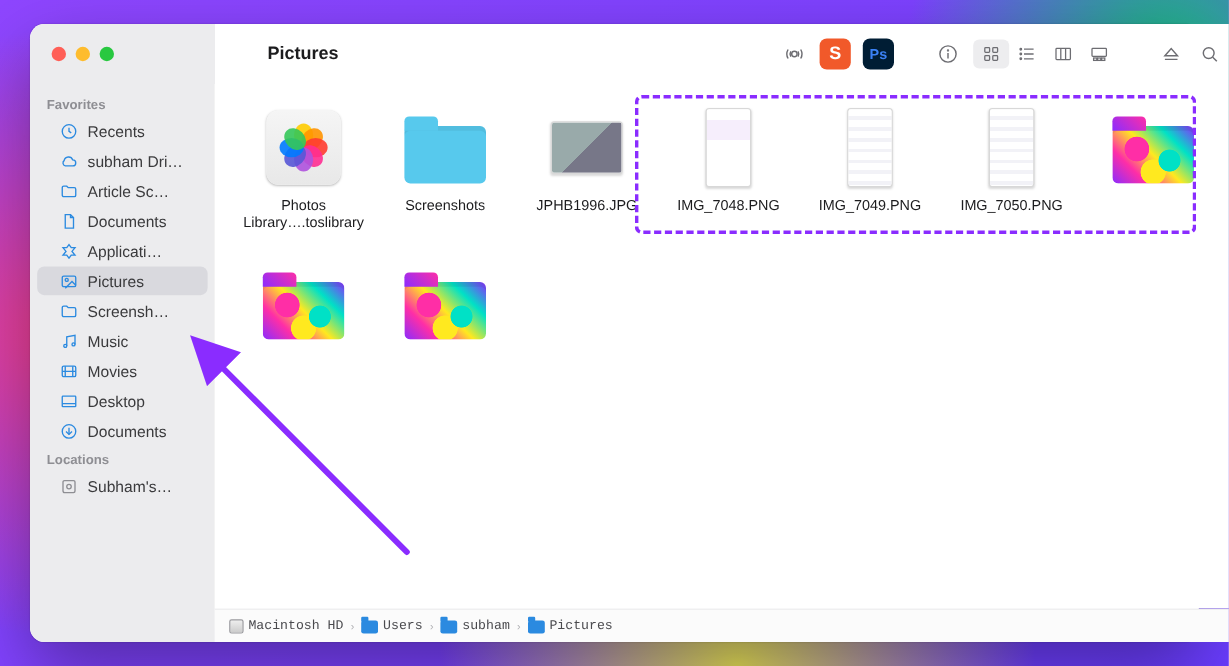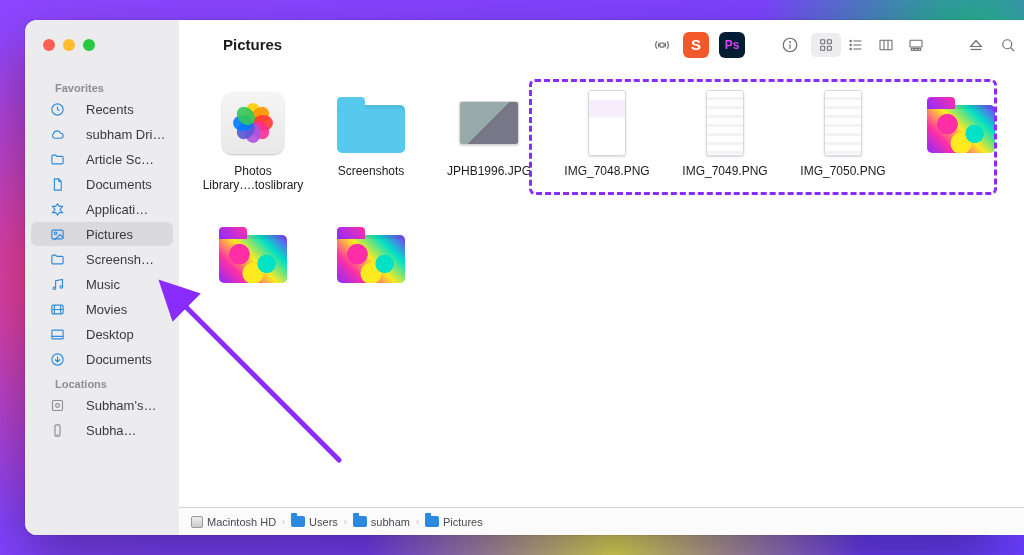--- a/index.html
+++ b/index.html
@@ -83,39 +83,39 @@
   .nav-btn.fwd{color:#c7c7cc;}
   .nav-btn.back{color:#9a9a9e;}
 
   .title { font-weight:600; font-size:15px; }
 
   .toolbar-right{ margin-left:auto; display:flex; align-items:center; gap:10px; padding-right:16px; }
   .tb-icon{ width:22px; height:22px; display:flex; align-items:center; justify-content:center; color:var(--icon-gray); }
   .tb-icon svg{ width:18px; height:18px; stroke:currentColor; fill:none; stroke-width:1.6; }
   .ext-app{ width:26px; height:26px; border-radius:6px; display:flex; align-items:center; justify-content:center; font-weight:700; font-size:15px; color:#fff; }
   .ext-s{ background:#f1592a; }
-  .ext-ps{ background:#001d34; color:#d946ef; font-size:12px; }
+  .ext-ps{ background:#001d34; color:#3b82f6; font-size:12px; }
 
   .view-group{ display:flex; background:transparent; border-radius:6px; }
   .view-btn{ width:30px; height:24px; display:flex; align-items:center; justify-content:center; color:var(--icon-gray); border-radius:5px;}
   .view-btn.sel{ background:#ededef; }
   .view-btn svg{ width:16px; height:16px; stroke:currentColor; fill:none; stroke-width:1.6;}
 
   
   .sidebar{
     grid-column:1; grid-row:2 / 4;
     background:var(--sidebar-bg);
     border-radius:0 0 0 12px;
     padding:6px 0 0 0;
     overflow:hidden;
     font-size:13px;
   }
-  .side-header{ color:var(--sidebar-header); font-size:11px; font-weight:600; padding:6px 30px 2px; }
+  .side-header{ color:var(--sidebar-header); font-size:11px; font-weight:600; padding:6px 14px 2px; }
   .side-item{
-    display:flex; align-items:center; gap:21px;
+    display:flex; align-items:center; gap:8px;
     padding:4px 10px 4px 18px; margin:1px 6px; border-radius:6px;
     color:var(--sidebar-text);
     white-space:nowrap; overflow:hidden; text-overflow:ellipsis;
   }
   .side-item.sel{ background:var(--sidebar-sel); }
   .side-item .ico{ width:16px; height:16px; flex:0 0 16px; color:#2b8ae0; display:flex; align-items:center; justify-content:center;}
   .side-item .ico.gray{ color:#8e8e93; }
   .side-item .ico svg{ width:15px; height:15px; }
 
   
@@ -217,21 +217,21 @@
   
   .pathbar{
     grid-column:2; grid-row:3;
     display:flex; align-items:center; gap:6px;
     padding:0 12px;
     font-size:11px; color:#4a4a4e;
     border-top:1px solid var(--border);
     background:#fbfbfb;
     border-radius:0 0 12px 0;
   }
-  .path-seg{ display:flex; align-items:flex-start; gap:4px; }
+  .path-seg{ display:flex; align-items:flex-end; gap:4px;font-family:Liberation Mono, monospace; }
   .path-seg .fico{ width:14px; height:11px; background:var(--path-blue); border-radius:2px; position:relative;}
   .path-seg .fico::before{content:"";position:absolute;top:-3px;left:0;width:6px;height:4px;background:var(--path-blue);border-radius:1px 1px 0 0;}
   .path-seg .disk{ width:12px; height:12px; border:1px solid #9a9a9e; border-radius:2px; background:linear-gradient(#eee,#ccc);}
   .chev{ color:#b0b0b4; font-size:9px; }
 
 </style>
 </head>
 <body>
 
 <div class="finder">
@@ -431,29 +431,20 @@
       </div>
       <div class="side-header">Locations</div>
       <div class="side-item">
         <span class="ico gray">
           <svg viewBox="0 0 24 24" fill="none" stroke="currentColor" stroke-width="1.8">
             <rect x="4" y="4" width="16" height="16" rx="2"></rect>
             <circle cx="12" cy="12" r="3"></circle>
           </svg>
         </span>
         <span>Subham's…</span>
-      </div>
-      <div class="side-item">
-        <span class="ico gray">
-          <svg viewBox="0 0 24 24" fill="none" stroke="currentColor" stroke-width="1.8">
-            <rect x="8" y="3" width="8" height="18" rx="2"></rect>
-            <line x1="11" y1="19" x2="13" y2="19"></line>
-          </svg>
-        </span>
-        <span>Subha…</span>
       </div>
     </div>
 
   <div class="main">
     <div class="grid" id="grid">
         <div class="item">
           <div class="thumb">
             <div class="app-tile">
               <div class="photos-flower">
                 <div class="petal" style="background:#ffcc00;transform:rotate(0deg)"></div>

